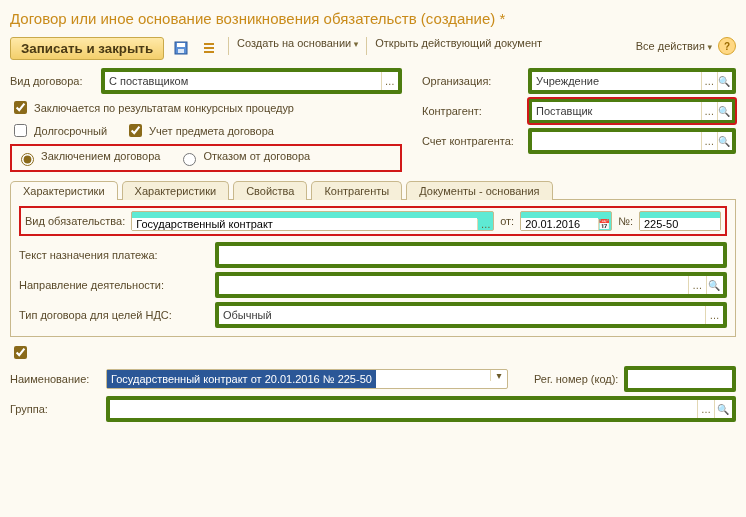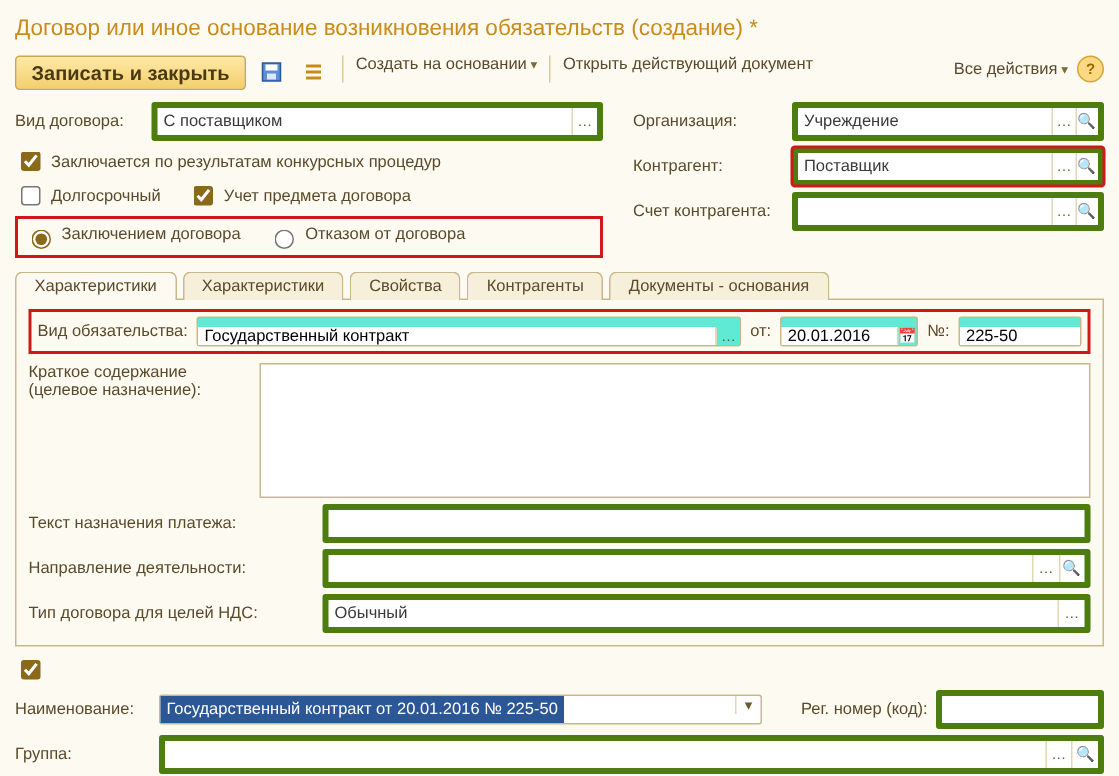--- a/index.html
+++ b/index.html
@@ -368,27 +368,20 @@
       <div class="small-input" style="width:90px">
         <input value="20.01.2016" style="">
         <div class="adorn">📅</div>
       </div>
       <span class="label">№:</span>
       <div class="small-input" style="width:80px">
         <input value="225-50" style="">
       </div>
     </div>
 
-    <div class="form-row" style="align-items:flex-start">
-      <div style="width:190px">
-        <div class="label">Краткое содержание</div>
-        <div class="label">(целевое назначение):</div>
-      </div>
-      <textarea rows="7" style=""></textarea>
-    </div>
 
     <div class="form-row">
       <span class="label" style="width:190px">Текст назначения платежа:</span>
       <div class="input-wrap" style="flex:1">
         <input style="">
       </div>
     </div>
 
     <div class="form-row">
       <span class="label" style="width:190px">Направление деятельности:</span>

